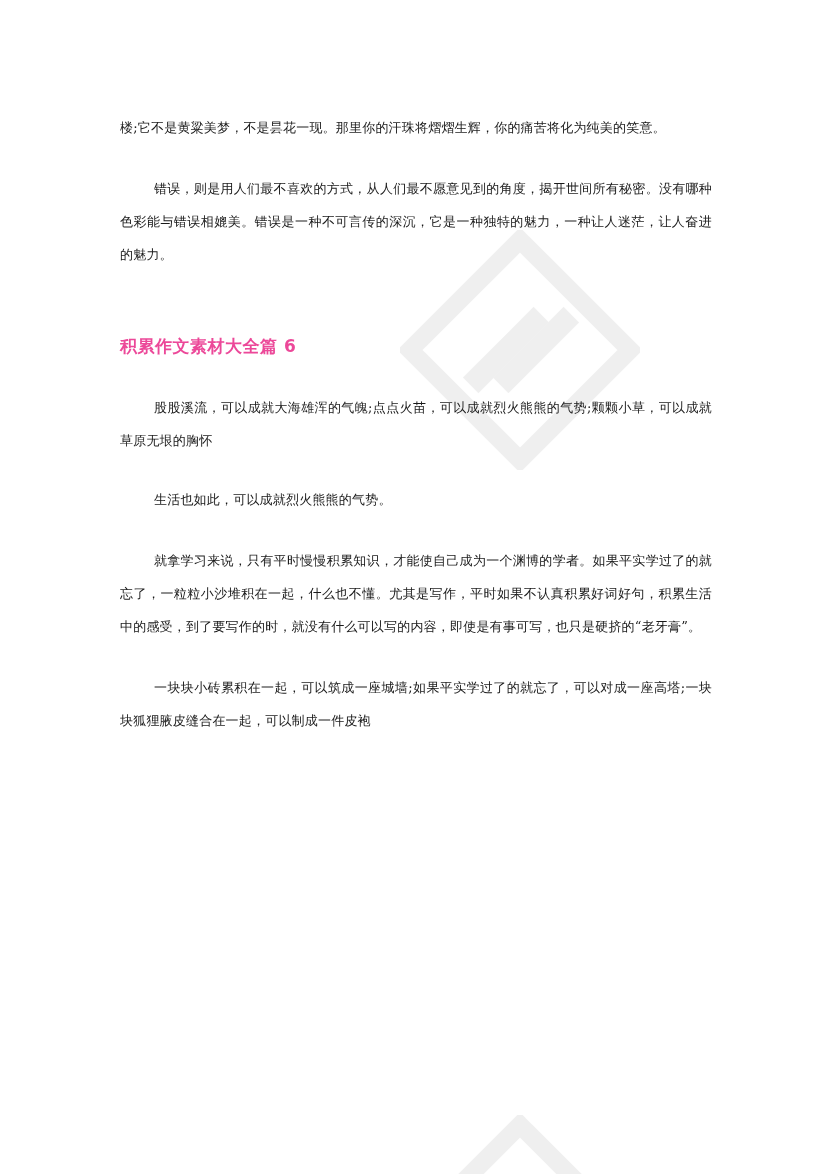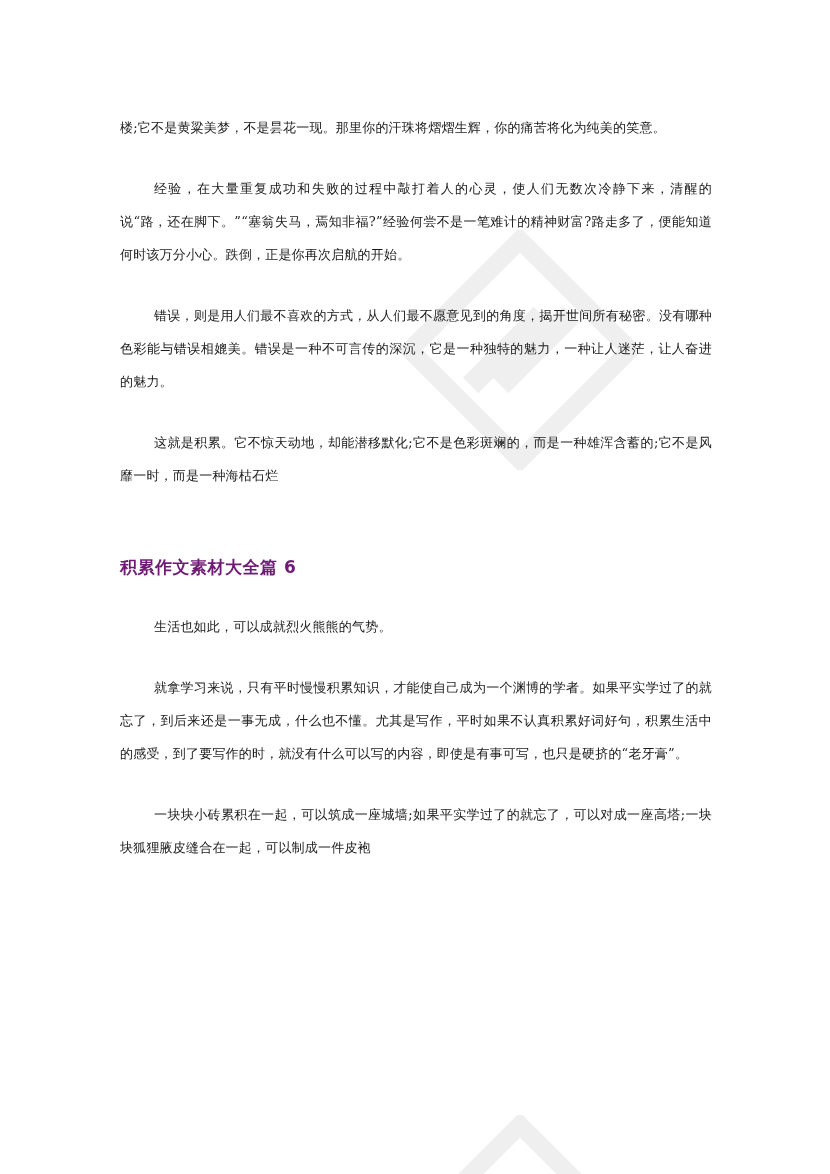--- a/index.html
+++ b/index.html
@@ -26,21 +26,21 @@
       line-height: 33px;
       margin: 0;
       text-align: justify;
       letter-spacing: 0.2px;
     }
     .indent { text-indent: 34px; }
     .gap-s { margin-top: 26px; }
     .gap-m { margin-top: 28px; }
     .heading {
       font-family: "DejaVu Sans", "Liberation Sans", sans-serif;
-      color: #701a75;
+      color: #ec4899;
       font-size: 17px;
       line-height: 33px;
       margin: 0;
       margin-top: 59px;
       letter-spacing: 0.5px;
     }
     .watermark {
       position: absolute;
       pointer-events: none;
       opacity: 0.06;
@@ -70,28 +70,27 @@
     <g fill="#000">
       <rect x="95" y="70" width="22" height="100" transform="rotate(45 106 120)"></rect>
       <rect x="125" y="70" width="22" height="100" transform="rotate(45 136 120)"></rect>
     </g>
   </svg>
 </div>
 
 <div class="page">
   <p class="para">楼;它不是黄粱美梦，不是昙花一现。那里你的汗珠将熠熠生辉，你的痛苦将化为纯美的笑意。</p>
 
-  <p class="para indent gap-m">经验，在大量重复成功和失败的过程中敲打着人的心灵，使人们无数次冷静下来，清醒的说“路，还在脚下。”“塞翁失马，焉知非福?”经验何尝不是一笔难计的精神财富?路走多了，便能知道何时该万分小心。跌倒，正是你再次启航的开始。</p>
 
   <p class="para indent gap-m">错误，则是用人们最不喜欢的方式，从人们最不愿意见到的角度，揭开世间所有秘密。没有哪种色彩能与错误相媲美。错误是一种不可言传的深沉，它是一种独特的魅力，一种让人迷茫，让人奋进的魅力。</p>
 
-  <p class="para indent gap-m">这就是积累。它不惊天动地，却能潜移默化;它不是色彩斑斓的，而是一种雄浑含蓄的;它不是风靡一时，而是一种海枯石烂</p>
 
 
   <h2 class="heading">积累作文素材大全篇 6</h2>
 
+  <p class="para indent gap-m">股股溪流，可以成就大海雄浑的气魄;点点火苗，可以成就烈火熊熊的气势;颗颗小草，可以成就草原无垠的胸怀</p>
 
   <p class="para indent gap-s">生活也如此，可以成就烈火熊熊的气势。</p>
 
-  <p class="para indent gap-m">就拿学习来说，只有平时慢慢积累知识，才能使自己成为一个渊博的学者。如果平实学过了的就忘了，到后来还是一事无成，什么也不懂。尤其是写作，平时如果不认真积累好词好句，积累生活中的感受，到了要写作的时，就没有什么可以写的内容，即使是有事可写，也只是硬挤的“老牙膏”。</p>
+  <p class="para indent gap-m">就拿学习来说，只有平时慢慢积累知识，才能使自己成为一个渊博的学者。如果平实学过了的就忘了，一粒粒小沙堆积在一起，什么也不懂。尤其是写作，平时如果不认真积累好词好句，积累生活中的感受，到了要写作的时，就没有什么可以写的内容，即使是有事可写，也只是硬挤的“老牙膏”。</p>
 
   <p class="para indent gap-m">一块块小砖累积在一起，可以筑成一座城墙;如果平实学过了的就忘了，可以对成一座高塔;一块块狐狸腋皮缝合在一起，可以制成一件皮袍</p>
 </div>
 
 </body></html>

